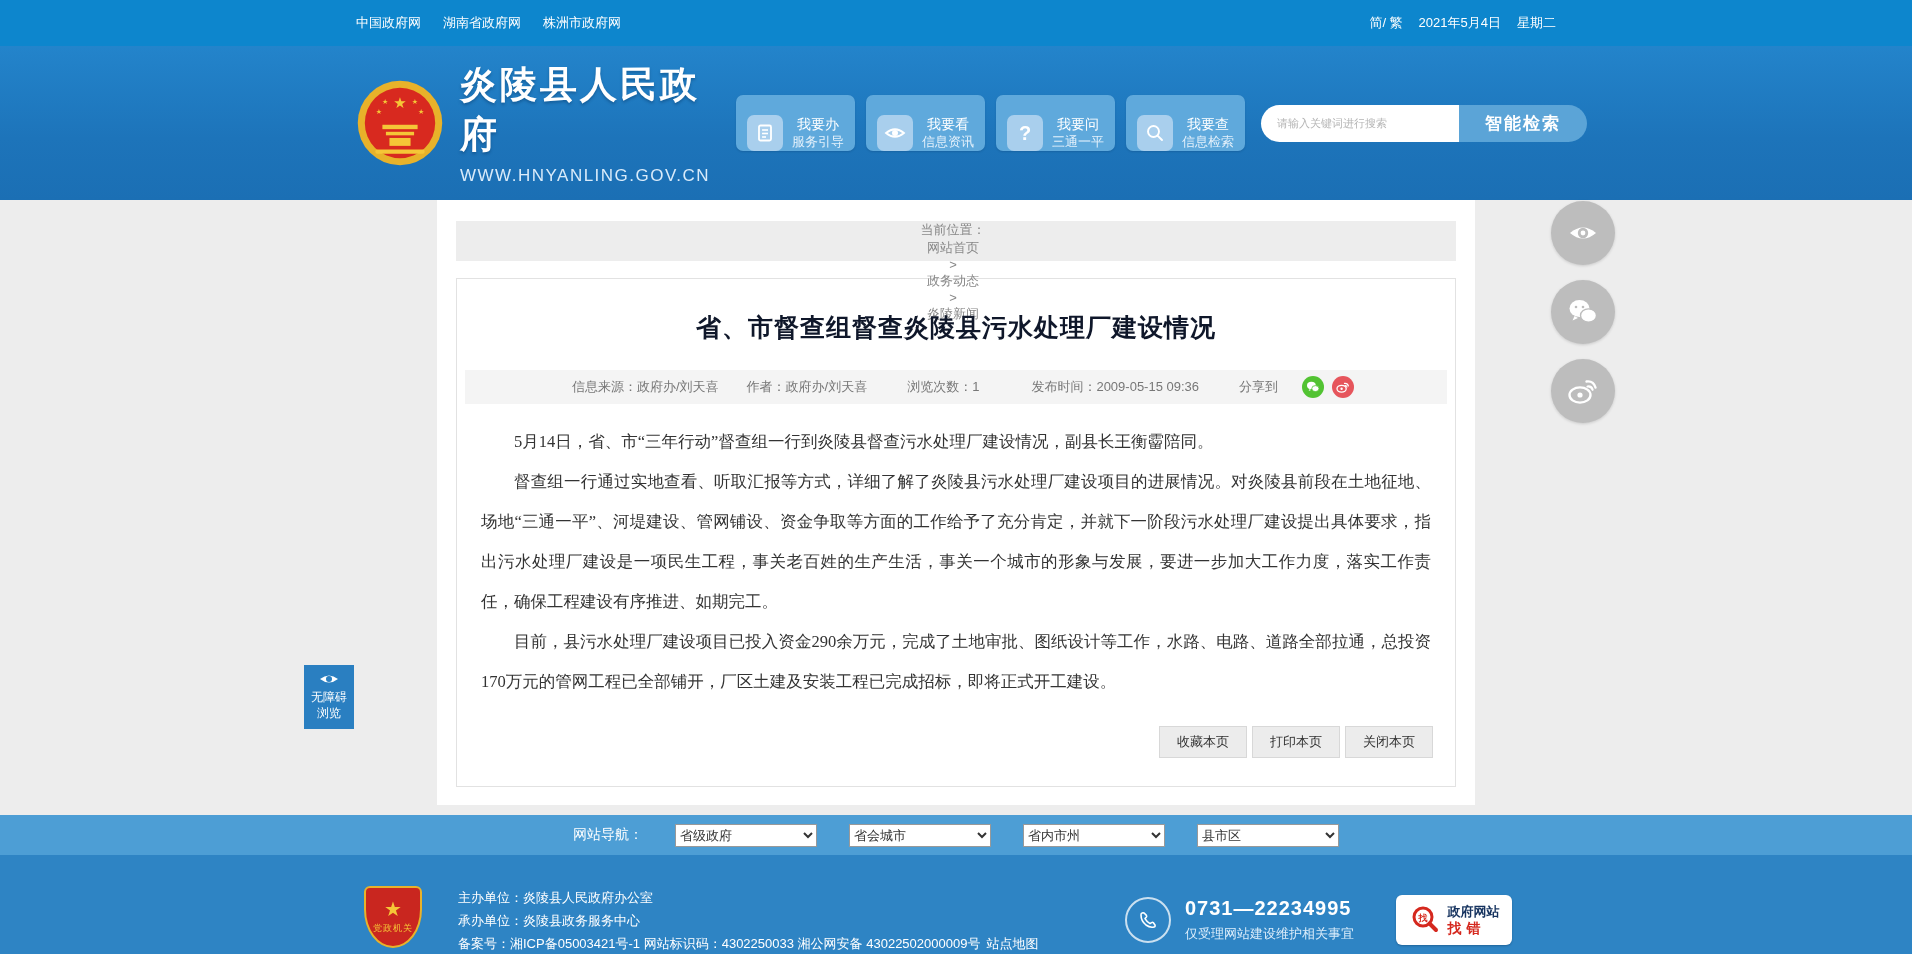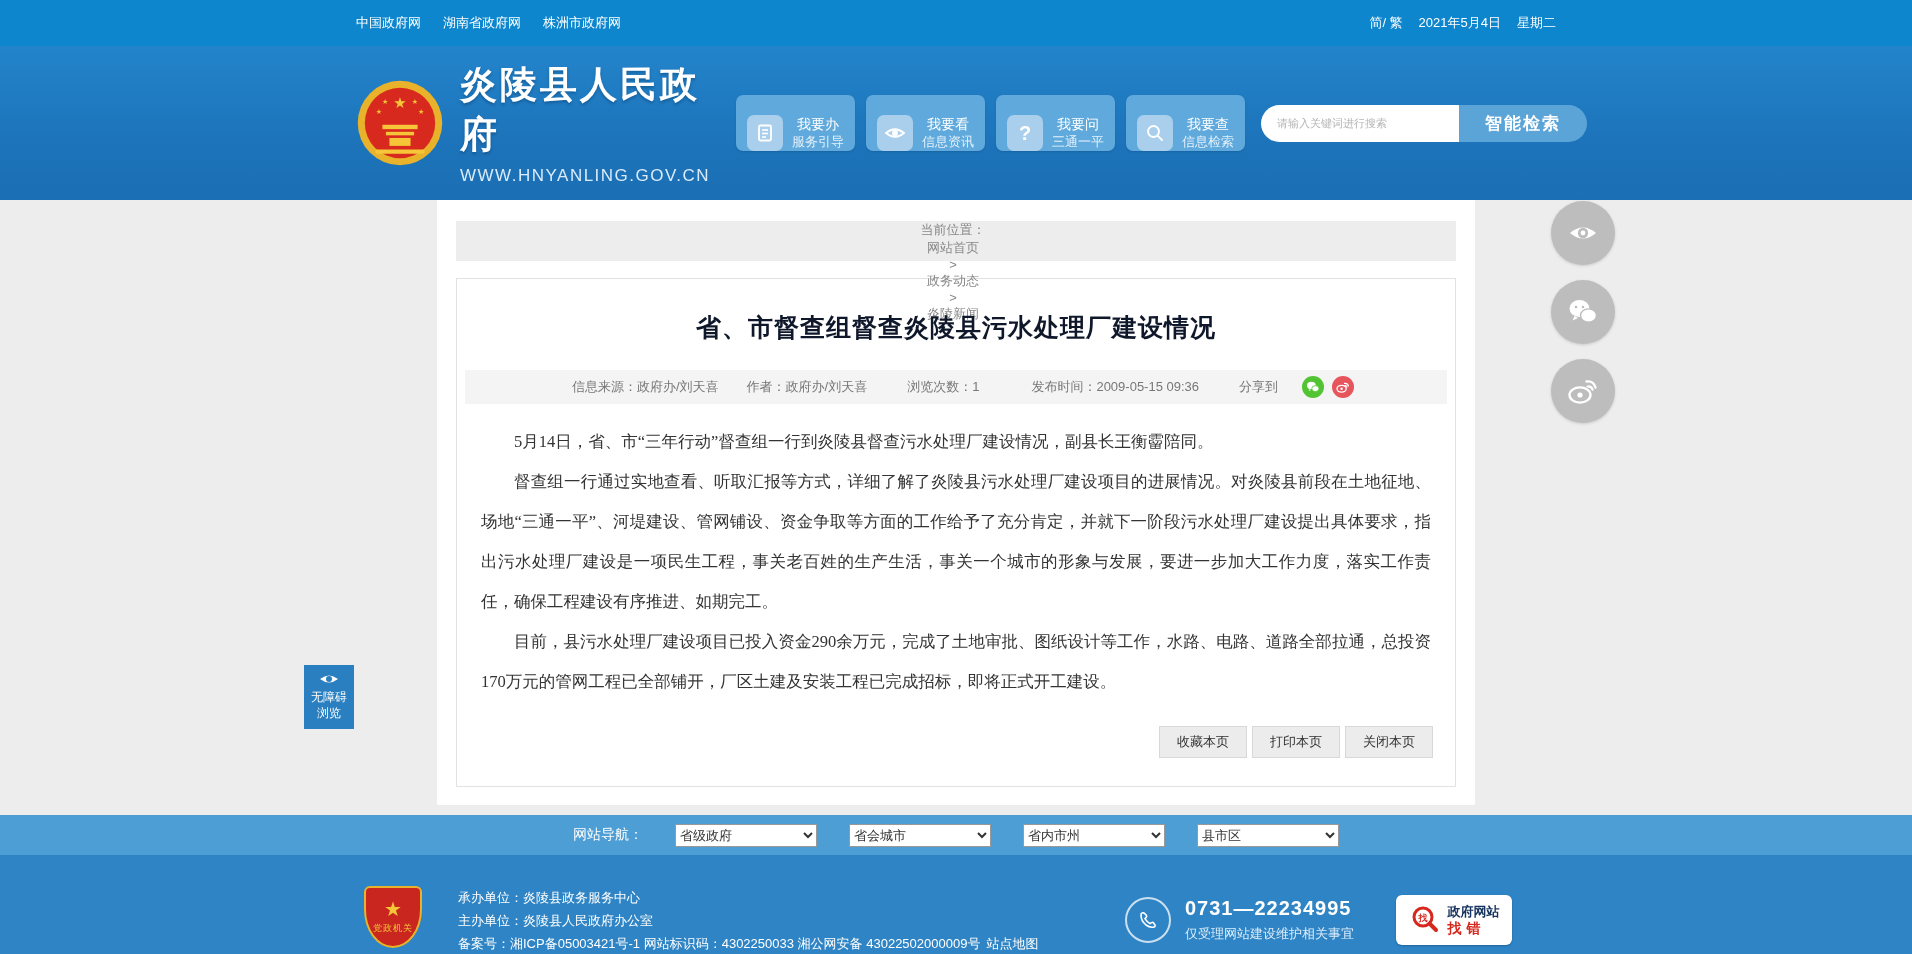--- a/index.html
+++ b/index.html
@@ -240,22 +240,22 @@
 
 <div class="footer">
   <div class="footer-inner">
     <div class="gov-shield">
       <div class="shield-shape">
         <div class="star">★</div>
         <div class="ribbon">党政机关</div>
       </div>
     </div>
     <div class="footer-text">
+      <div>主办单位：炎陵县人民政府办公室</div>
       <div>承办单位：炎陵县政务服务中心</div>
-      <div>主办单位：炎陵县人民政府办公室</div>
       <div>
         <span>备案号：湘ICP备05003421号-1 网站标识码：4302250033 湘公网安备 43022502000009号</span><a class="sitemap">站点地图</a>
       </div>
     </div>
     <div class="phone-block">
       <span class="phone-icon">
         <svg width="24" height="24" viewBox="0 0 24 24">
             <path d="M6 5 Q5 5 5 7 Q5 13 10 17 Q14 20 18 19 Q19.5 18.6 19 17 L17.2 14.6 Q16.6 14 15.6 14.6 L14 15.6 Q11 14 9 10.6 L10.4 9 Q11 8.2 10.4 7.4 L8.4 5.2 Q7.6 4.6 6 5 Z" fill="none" stroke="#fff" stroke-width="1.6" stroke-linejoin="round"></path>
           </svg>
       </span>

